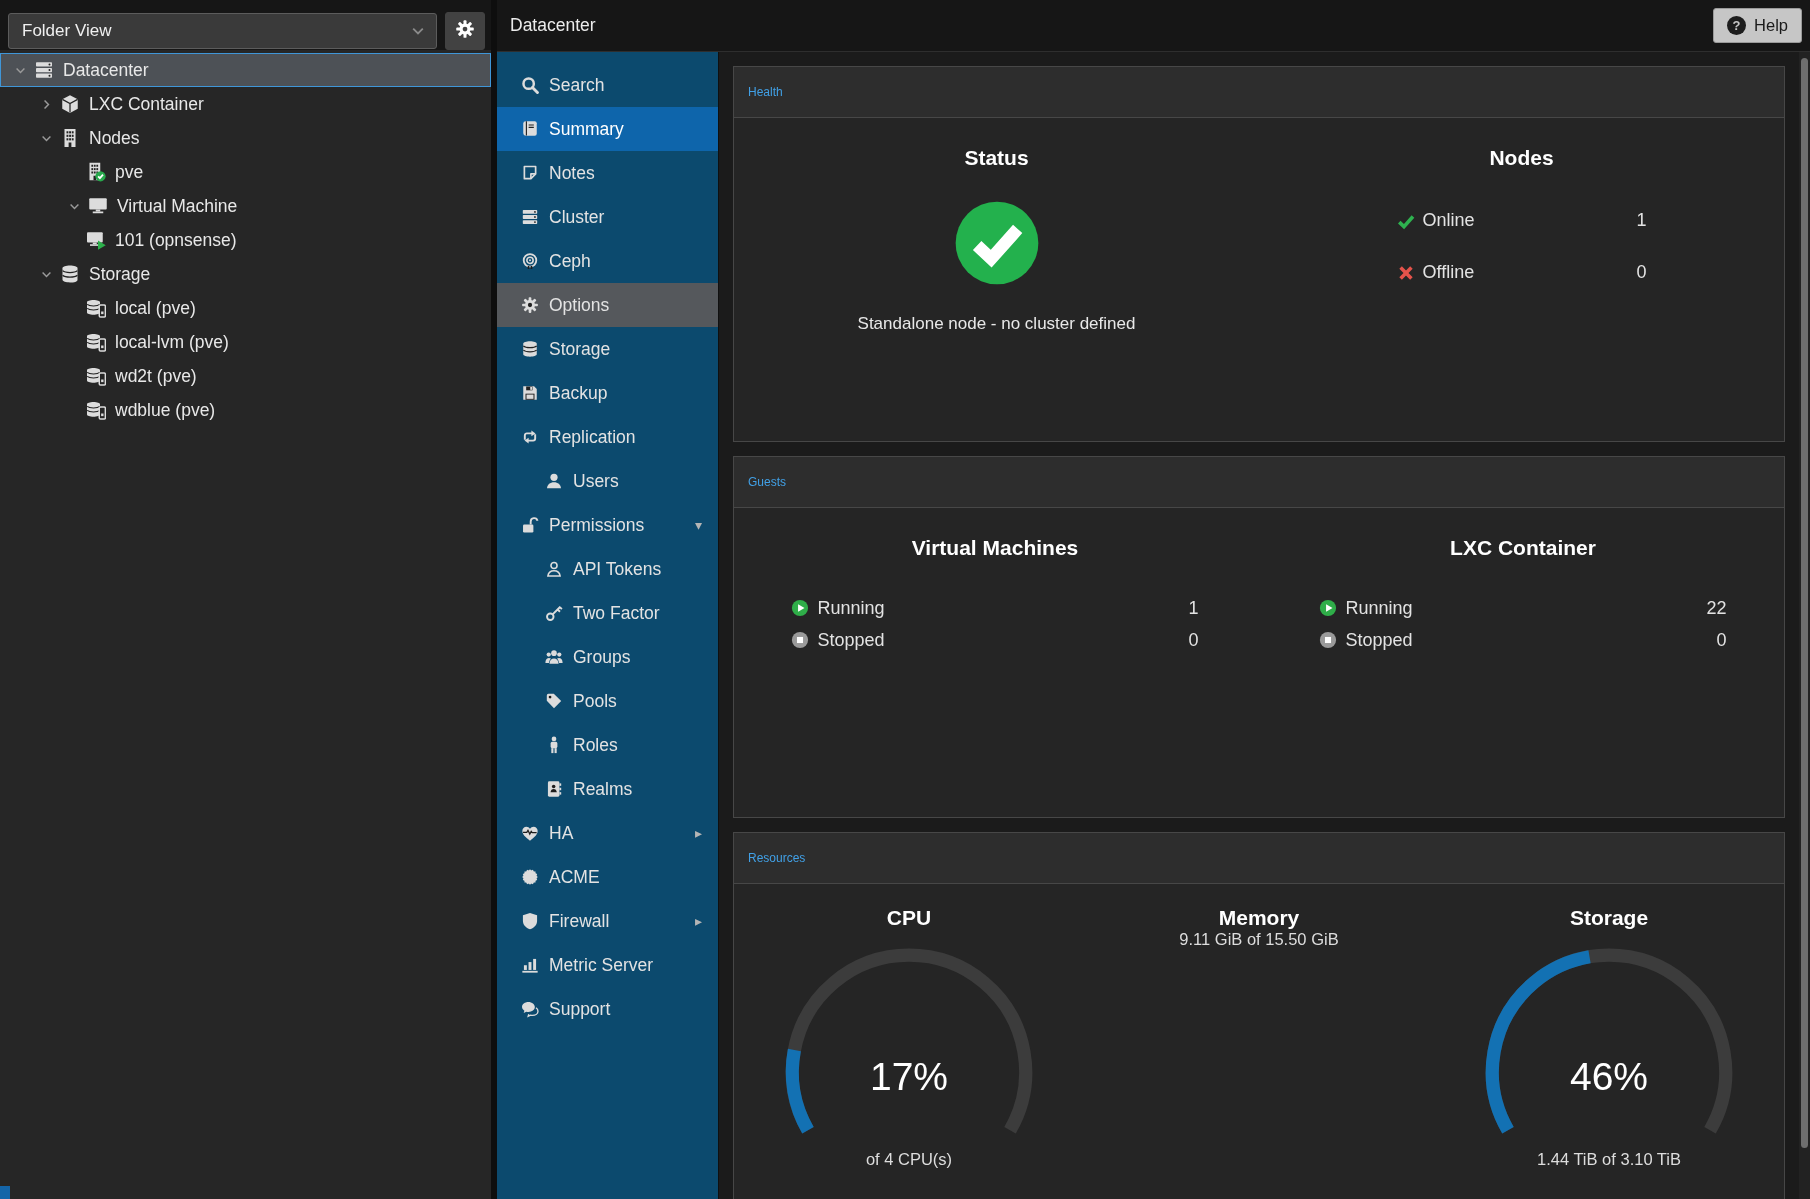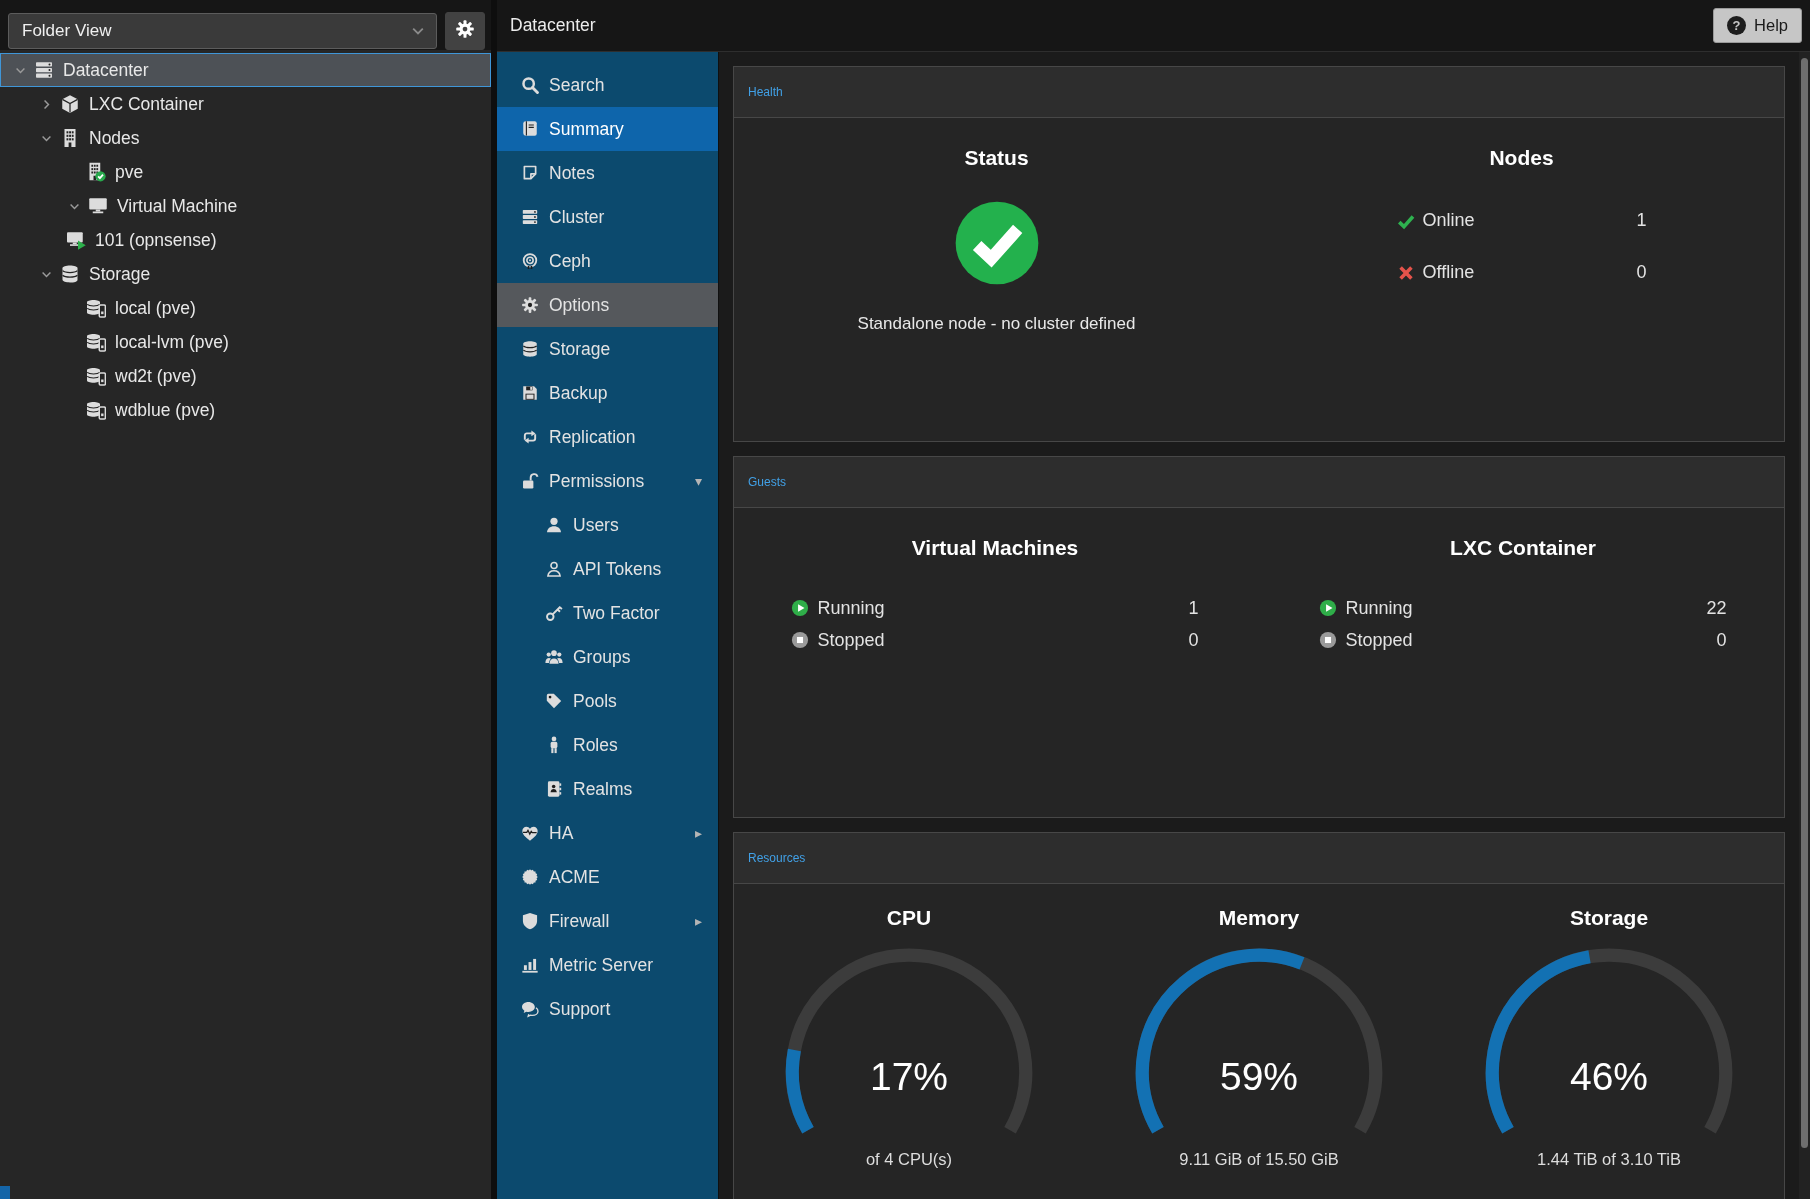--- a/index.html
+++ b/index.html
@@ -221,21 +221,21 @@
             <svg viewBox="0 0 16 16">
               <g fill="currentColor">
                 <rect x="1" y="1.8" width="14" height="9" rx="0.8"></rect>
                 <rect x="6.2" y="10.8" width="3.6" height="1.6"></rect>
                 <rect x="3.8" y="12.4" width="8.4" height="1.4"></rect>
               </g>
             </svg>
           </span>
           <span class="lbl">Virtual Machine</span>
         </div>
-        <div class="tree-row" style="padding-left: 40px;">
+        <div class="tree-row" style="padding-left: 60px;">
           <span class="caret"></span>
           <span class="ico">
             <svg viewBox="0 0 16 16">
               <g fill="currentColor">
                 <rect x="0.8" y="1.8" width="12.6" height="8.2" rx="0.8"></rect>
                 <rect x="5.4" y="10" width="3.2" height="1.4"></rect>
                 <rect x="3.2" y="11.4" width="7.6" height="1.3"></rect>
                 <path d="M9.6 8.4l6.2 3.7-6.2 3.7z" fill="#2db14c"></path>
               </g>
             </svg>
@@ -439,40 +439,40 @@
                 <g fill="none" stroke="currentColor" stroke-width="1.7">
                   <path d="M3.4 10.4V6.6c0-1 .8-1.8 1.8-1.8h4.6"></path>
                   <path d="M12.6 5.6v3.8c0 1-.8 1.8-1.8 1.8H6.2"></path>
                 </g>
                 <path d="M9.2 2.2l3.7 2.6-3.7 2.6z" fill="currentColor"></path>
                 <path d="M6.8 8.6L3.1 11.2l3.7 2.6z" fill="currentColor"></path>
               </svg>
             </span>
             <span class="lbl">Replication</span>
           </div>
+          <div class="menu-row indent1">
+            <span class="ico">
+              <svg viewBox="0 0 16 16">
+                <g fill="currentColor">
+                  <circle cx="8" cy="4.7" r="3.2"></circle>
+                  <path d="M1.8 14.4c.3-3.4 2.7-5.3 6.2-5.3s5.9 1.9 6.2 5.3z"></path>
+                </g>
+              </svg>
+            </span>
+            <span class="lbl">Users</span>
+          </div>
           <div class="menu-row">
             <span class="ico">
               <svg viewBox="0 0 16 16">
                 <rect x="1.8" y="7.6" width="9.2" height="7" rx="1.1" fill="currentColor"></rect>
                 <path d="M8.6 7.6V5a3.1 3.1 0 0 1 6.1-.8" fill="none" stroke="currentColor" stroke-width="1.7"></path>
               </svg>
             </span>
             <span class="lbl">Permissions</span>
             <span class="arrow">▾</span>
-          </div>
-          <div class="menu-row indent1">
-            <span class="ico">
-              <svg viewBox="0 0 16 16">
-                <g fill="currentColor">
-                  <circle cx="8" cy="4.7" r="3.2"></circle>
-                  <path d="M1.8 14.4c.3-3.4 2.7-5.3 6.2-5.3s5.9 1.9 6.2 5.3z"></path>
-                </g>
-              </svg>
-            </span>
-            <span class="lbl">Users</span>
           </div>
           <div class="menu-row indent1">
             <span class="ico">
               <svg viewBox="0 0 16 16">
                 <g fill="none" stroke="currentColor" stroke-width="1.4">
                   <circle cx="8" cy="4.9" r="2.7"></circle>
                   <path d="M2.6 14.2c.4-3 2.5-4.7 5.4-4.7s5 1.7 5.4 4.7z"></path>
                 </g>
               </svg>
             </span>
@@ -706,27 +706,20 @@
                 <svg viewBox="0 0 180 132">
                   <path d="M25.05 119.5 A75 75 0 1 1 154.95 119.5" fill="none" stroke="#3c3c3c" stroke-width="8.5" pathLength="100"></path>
                   <path class="arc-val" d="M25.05 119.5 A75 75 0 1 1 154.95 119.5" fill="none" stroke="#1371b3" stroke-width="8.5" pathLength="100" stroke-dasharray="17 100"></path>
                 </svg>
                 <div class="gauge-value">17%</div>
               </div>
               <div class="gauge-caption">of 4 CPU(s)</div>
             </div>
             <div class="gcol">
               <div class="colhead">Memory</div>
-              <div class="gauge">
-                <svg viewBox="0 0 180 132">
-                  <path d="M25.05 119.5 A75 75 0 1 1 154.95 119.5" fill="none" stroke="#3c3c3c" stroke-width="8.5" pathLength="100"></path>
-                  <path class="arc-val" d="M25.05 119.5 A75 75 0 1 1 154.95 119.5" fill="none" stroke="#1371b3" stroke-width="8.5" pathLength="100" stroke-dasharray="59 100"></path>
-                </svg>
-                <div class="gauge-value">59%</div>
-              </div>
               <div class="gauge-caption">9.11 GiB of 15.50 GiB</div>
             </div>
             <div class="gcol">
               <div class="colhead">Storage</div>
               <div class="gauge">
                 <svg viewBox="0 0 180 132">
                   <path d="M25.05 119.5 A75 75 0 1 1 154.95 119.5" fill="none" stroke="#3c3c3c" stroke-width="8.5" pathLength="100"></path>
                   <path class="arc-val" d="M25.05 119.5 A75 75 0 1 1 154.95 119.5" fill="none" stroke="#1371b3" stroke-width="8.5" pathLength="100" stroke-dasharray="46 100"></path>
                 </svg>
                 <div class="gauge-value">46%</div>

